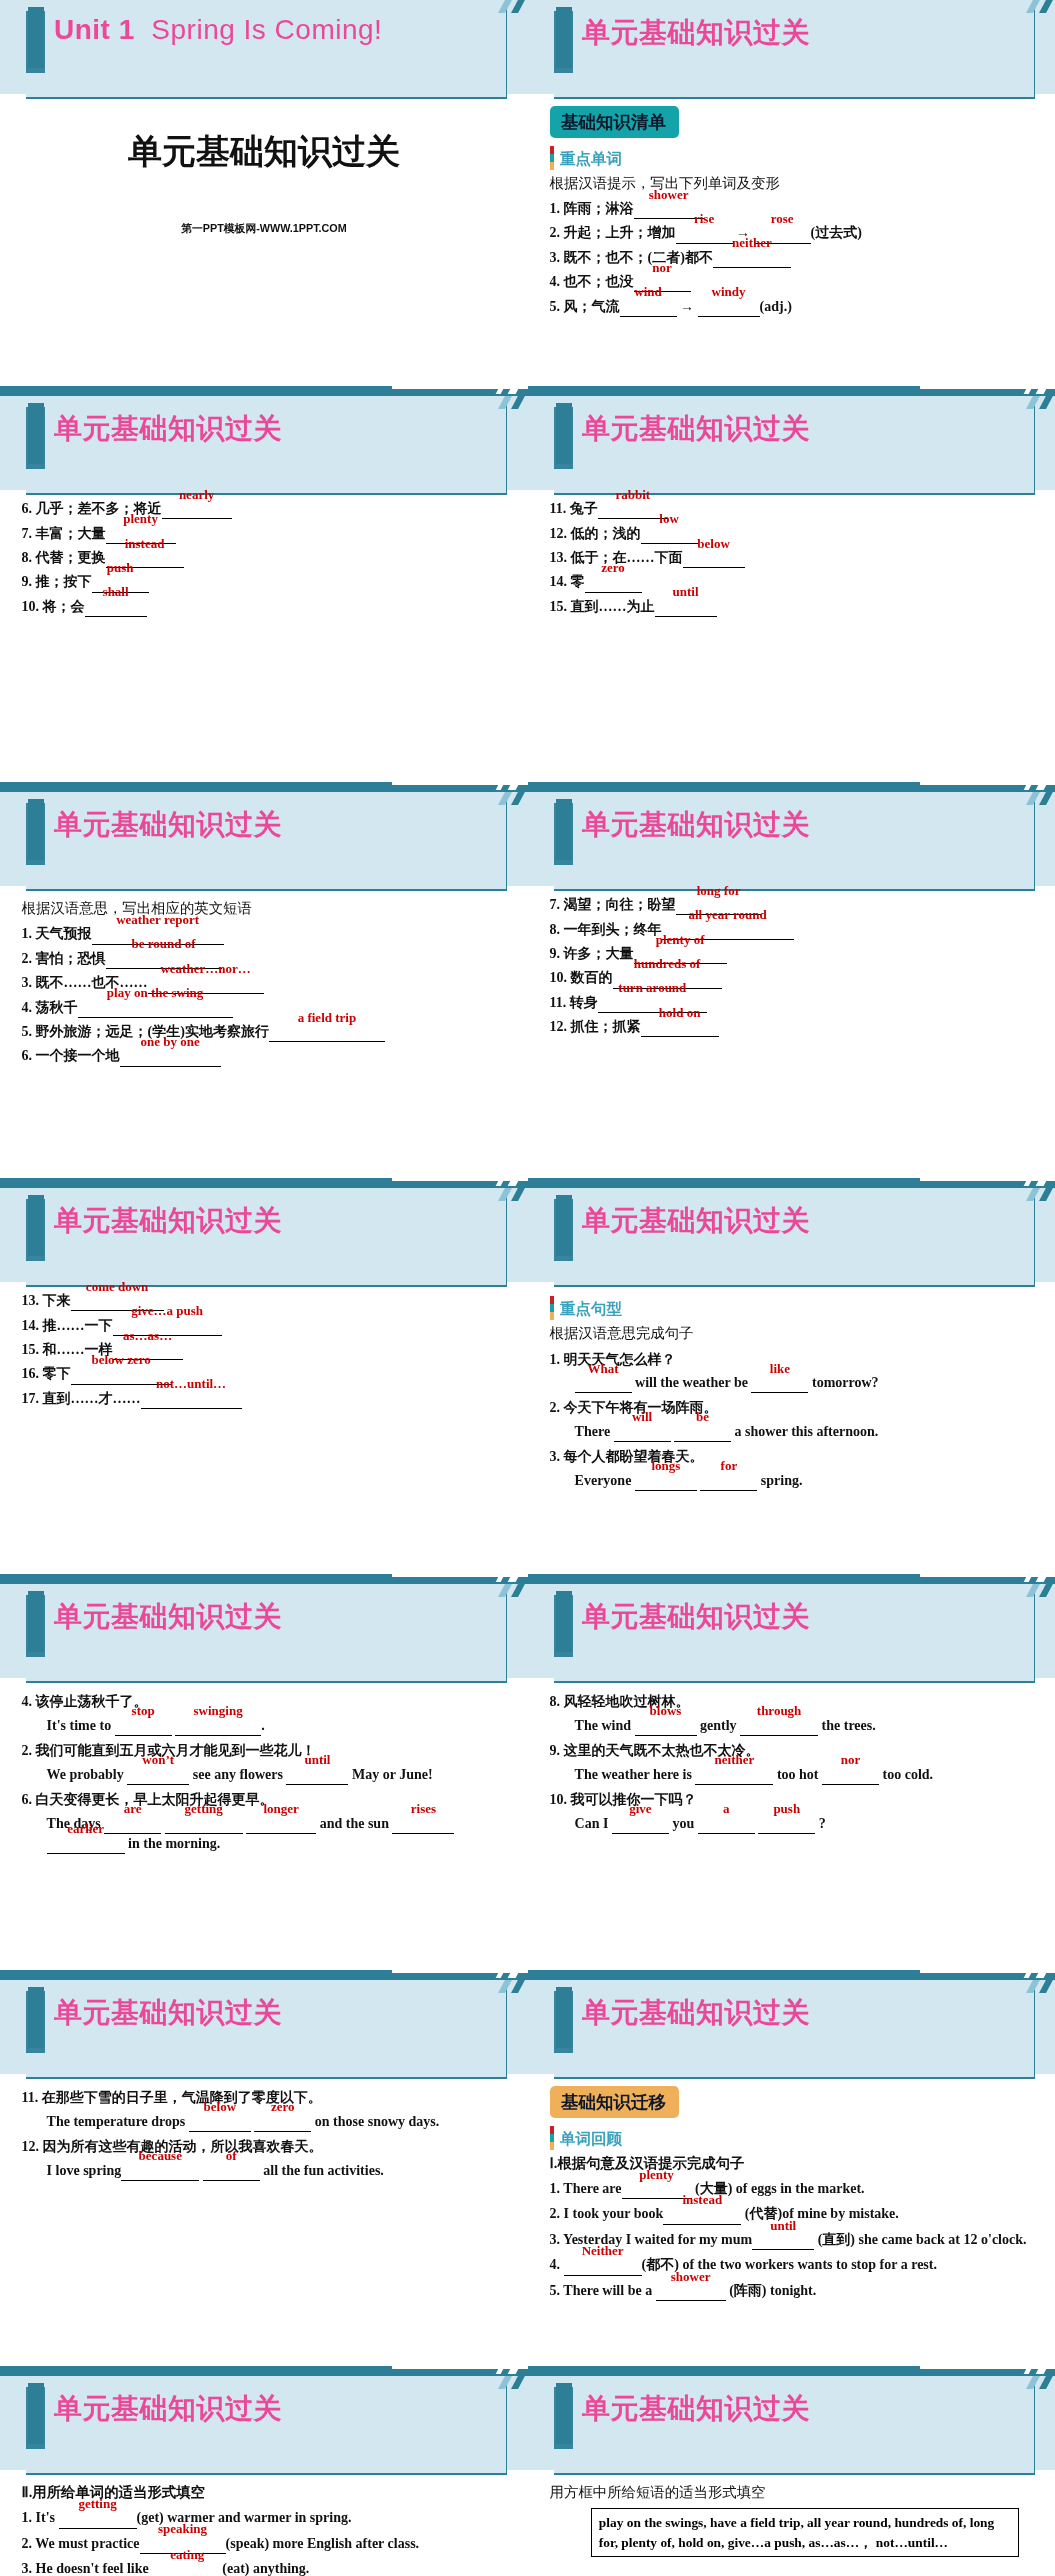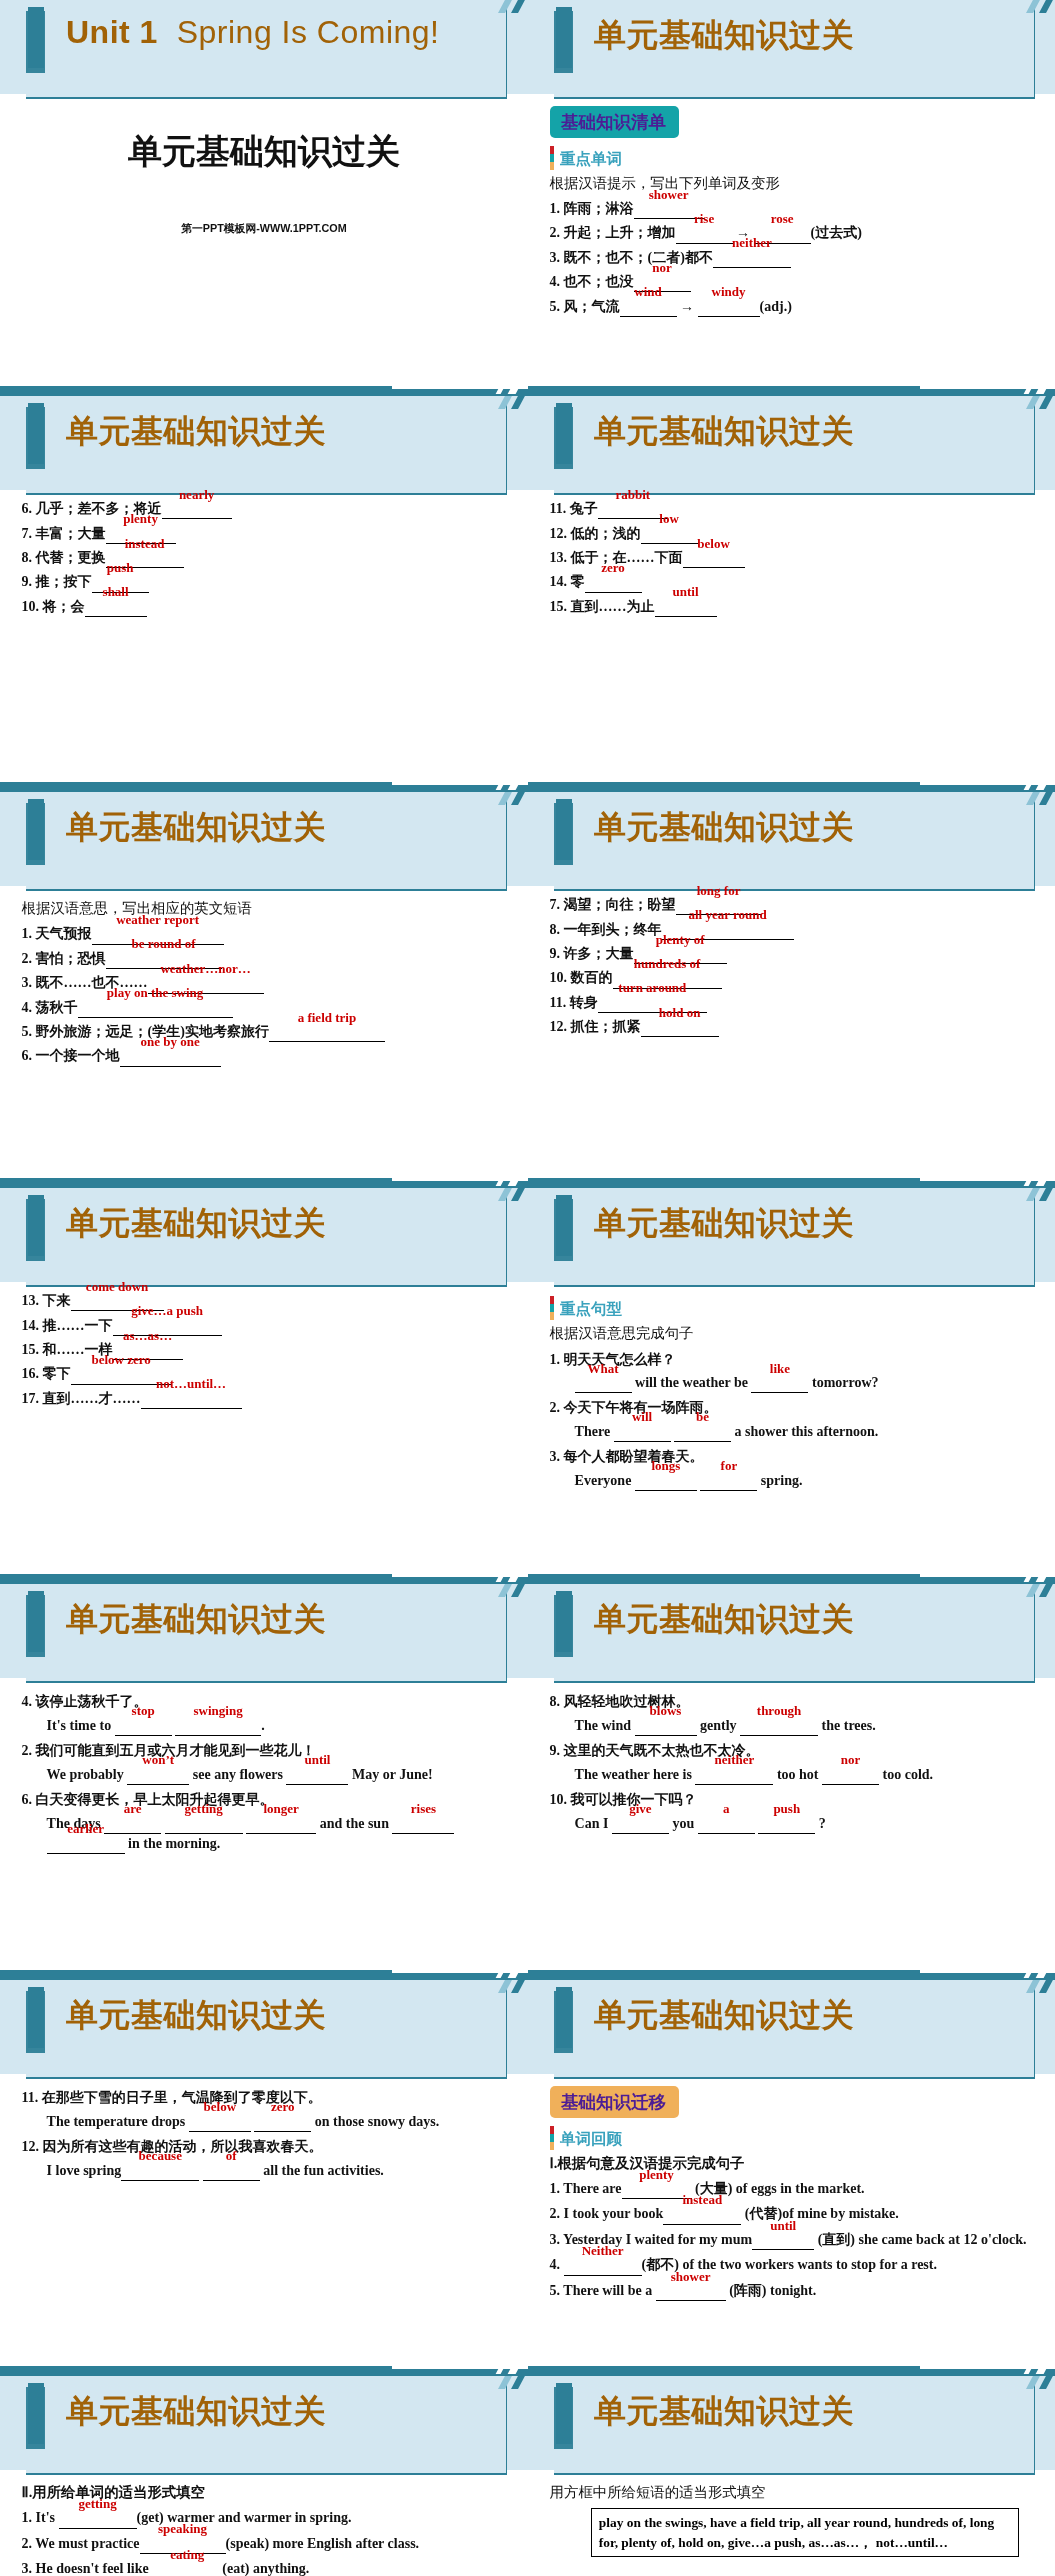--- a/index.html
+++ b/index.html
@@ -20,22 +20,22 @@
     background:#d3e7f1; border-bottom:2.1px solid #2d7f97; border-right:1.5px solid #2d7f97;
   }
   .hdr .bandfill { position:absolute; left:0; top:0; width:528px; height:94px; background:#d3e7f1; }
   .hdr .tab {
     position:absolute; left:28px; top:7.2px; width:15.5px; height:61px; background:#2d7f97;
   }
   .hdr .tab2 {
     position:absolute; left:26px; top:11.3px; width:18.5px; height:62px; background:#2d7f97; opacity:.95;
   }
   .hdr .htitle {
-    position:absolute; left:66px; top:14.4px;
-    font-family:"Liberation Sans", sans-serif; font-weight:bold; font-size:32px; color:#a16207;
+    position:absolute; left:54px; top:14.4px;
+    font-family:"Liberation Sans", sans-serif; font-weight:bold; font-size:28px; color:#ec4899;
     letter-spacing:0.5px; white-space:nowrap;
   }
   .hdr .htitle .unit { font-weight:bold; }
   .hdr .htitle .sub { font-weight:normal; }
   .corner { position:absolute; right:0; top:0; width:62px; height:13.4px; overflow:hidden;}
   .corner i { position:absolute; display:block; width:7.2px; height:23px; background:#2d7f97; transform:skewX(-28deg); top:-6.2px;}
   .corner i:nth-child(1){ right:6.2px; }
   .corner i:nth-child(2){ right:18.5px; background:#8dc3d6;}
   
   .foot { position:absolute; left:0; bottom:0; width:528px; height:13.4px; }
@@ -57,21 +57,21 @@
     position:absolute; left:0; top:129px; width:528px; text-align:center;
     font-family:"Liberation Sans", sans-serif; font-weight:bold; font-size:34px; color:#111;
   }
   .sitename {
     position:absolute; left:0; top:222px; width:528px; text-align:center;
     font-family:"Liberation Sans", sans-serif; font-weight:bold; font-size:10.8px; color:#111;
   }
   
   .chip {
     display:inline-block; position:relative; margin:3.1px 0 2.1px 0;
-    padding:3.6px 13.4px 4.6px 11.3px; color:#4c1d95; font-size:17.5px; font-weight:bold;
+    padding:3.6px 13.4px 4.6px 11.3px; color:#0f172a; font-size:17.5px; font-weight:bold;
     font-family:Liberation Mono, monospace; border-radius:5px;
   }
   .chip.teal { background:#14a3a8; }
   .chip.orange { background:#f0b05a; }
   .chipwrap { position:relative; display:inline-block; }
   .chipwrap .shadow {
     position:absolute; left:30px; top:-2.1px; width:52px; height:32px; background:#d9d9d9; z-index:-1;
     transform:skewX(-12deg);
   }
   .subhead {

